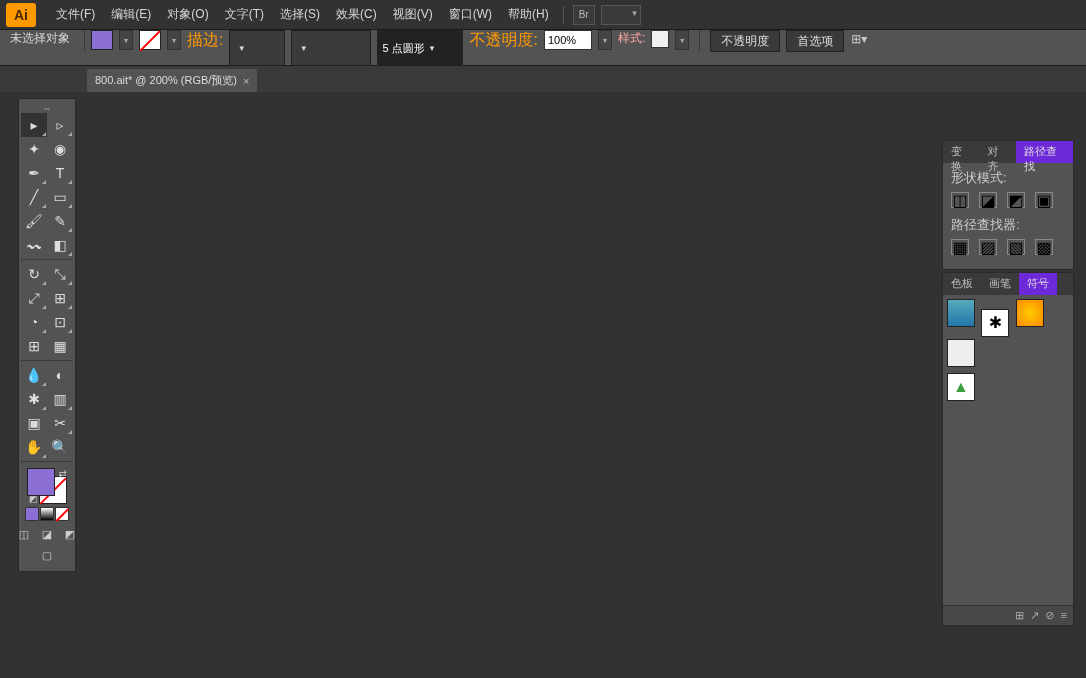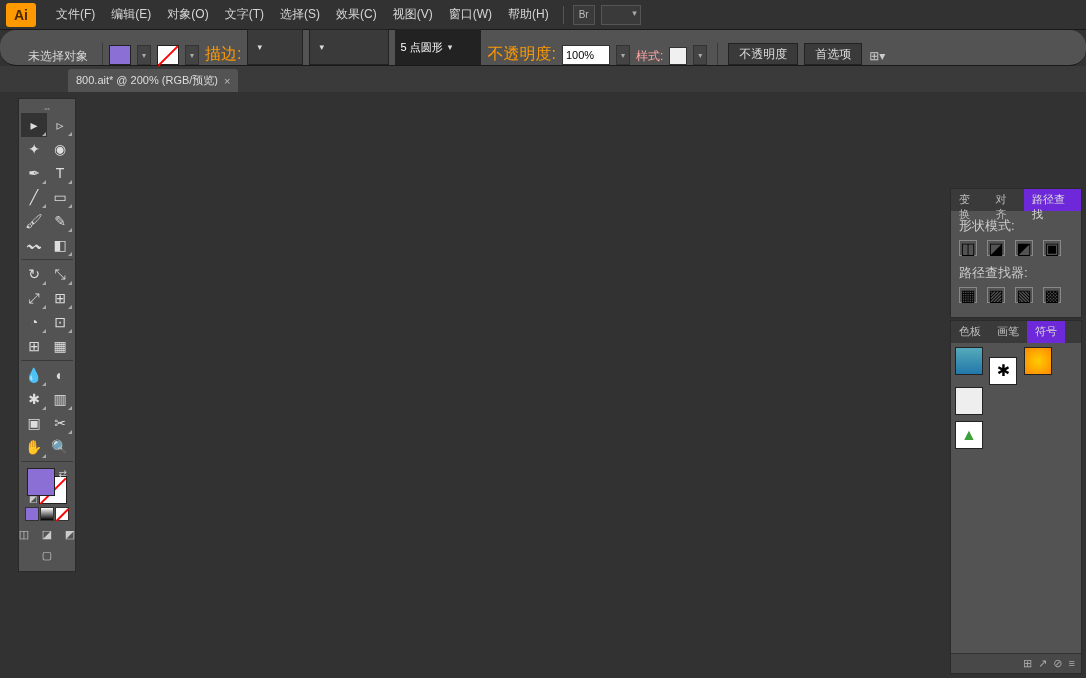--- a/index.html
+++ b/index.html
@@ -8,36 +8,36 @@
 
 .menubar { height: 30px; background: #323232; display: flex; align-items: center; padding: 0 6px; border-bottom: 1px solid #1a1a1a; }
 .app-logo { width: 30px; height: 24px; background: #fe9a00; color: #4a2800; font-weight: bold; font-size: 14px; display: flex; align-items: center; justify-content: center; border-radius: 3px; margin-right: 12px; }
 .menu-item { color: #d6d6d6; font-size: 12px; padding: 0 8px; cursor: pointer; }
 .menu-divider { width: 1px; height: 18px; background: #555; margin: 0 6px; }
 .menu-icon-btn { width: 22px; height: 20px; background: #3a3a3a; border: 1px solid #555; margin: 0 3px; display: flex; align-items: center; justify-content: center; color: #bbb; font-size: 10px; cursor: pointer; }
 .menu-dropdown { width: 40px; height: 20px; background: #3a3a3a; border: 1px solid #555; margin: 0 3px; position: relative; cursor: pointer; }
 .menu-dropdown::after { content: "▾"; position: absolute; right: 3px; top: 2px; color: #aaa; font-size: 9px; }
 
 
-.optionsbar { height: 36px; background: #535353; display: flex; align-items: flex-end; padding: 0 28px; border-bottom: 1px solid #1a1a1a; gap: 6px; border-radius: 16px; }
+.optionsbar { height: 36px; background: #535353; display: flex; align-items: flex-start; padding: 0 10px; border-bottom: 1px solid #1a1a1a; gap: 6px; }
 .selection-label { color: #d6d6d6; font-size: 12px; margin-right: 8px; }
 .color-swatch { width: 22px; height: 20px; border: 1px solid #222; cursor: pointer; display: inline-block; }
 .purple-swatch { background: #8b6fd4; }
 .none-swatch { background: #fff; position: relative; }
 .none-swatch::after { content: ""; position: absolute; width: 140%; height: 2px; background: red; top: 50%; left: -20%; transform: rotate(-45deg); }
 .small-dd { width: 14px; height: 20px; background: #444; border: 1px solid #333; display: flex; align-items: center; justify-content: center; color: #aaa; font-size: 8px; cursor: pointer; }
 .opt-label { color: #fe9a00; font-size: 16px; }
 .opt-input { width: 48px; height: 20px; background: #fff; border: 1px solid #333; font-size: 11px; padding: 0 3px; }
 .opt-select { height: 36px; background: #3a3a3a; border: 1px solid #222; color: #ddd; font-size: 11px; padding: 0 14px 0 4px; position: relative; cursor: pointer; display: inline-flex; align-items: center; }
 .opt-select::after { content: "▾"; margin-left: 5px; font-size: 9px; }
 .opt-button { height: 22px; background: #3a3a3a; border: 1px solid #222; color: #ddd; font-size: 12px; padding: 0 10px; cursor: pointer; display: inline-flex; align-items: center; }
 .style-swatch { width: 18px; height: 18px; background: #f0f0f0; border: 1px solid #333; }
 .arrange-icon { width: 18px; height: 18px; color: #ccc; font-size: 12px; display: flex; align-items: center; justify-content: center; cursor: pointer; }
 .tab-shelf { height: 26px; background: #3a3a3a; display: flex; align-items: flex-end; padding-left: 68px; }
-.doc-tab { background: #535353; color: #ddd; font-size: 11px; padding: 4px 8px; display: flex; align-items: center; gap: 6px; border-top-left-radius: 3px; border-top-right-radius: 3px; cursor: pointer; }
+.doc-tab { background: #535353; color: #ddd; font-size: 11px; padding: 4px 8px; display: flex; align-items: center; gap: 6px; border-top-left-radius: 3px; border-top-right-radius: 3px; cursor: pointer; margin-left: 19px; }
 .tab-close { color: #bbb; font-size: 11px; cursor: pointer; }
 
 
 .toolbox { width: 58px; background: #535353; border: 1px solid #2a2a2a; margin: 32px 0 0 10px; display: flex; flex-direction: column; padding: 4px 2px; position: absolute; top: 66px; left: 8px; }
 .tool-grab { height: 10px; display: flex; justify-content: center; align-items: center; color: #888; font-size: 8px; }
 .tool-row { display: flex; }
 .tool-btn { width: 26px; height: 24px; display: flex; align-items: center; justify-content: center; color: #ddd; font-size: 14px; cursor: pointer; position: relative; }
 .tool-btn.active { background: #333; }
 .tool-btn .corner { position: absolute; right: 1px; bottom: 1px; width: 0; height: 0; border-left: 4px solid transparent; border-bottom: 4px solid #aaa; }
 .tool-sep { height: 1px; background: #3a3a3a; margin: 2px 0; }
@@ -52,21 +52,21 @@
 .mode-sw { width: 14px; height: 14px; border: 1px solid #333; cursor: pointer; }
 .screen-row { display: flex; justify-content: center; margin-top: 5px; gap: 3px; }
 .screen-btn { width: 20px; height: 16px; display: flex; align-items: center; justify-content: center; color: #ccc; font-size: 11px; cursor: pointer; }
 
 
 .canvas-wrap { flex: 1; background: #535353; position: relative; overflow: hidden; }
 .artboard { position: absolute; top: 26px; left: 100px; right: 132px; bottom: 0; background: #fff; overflow: hidden; }
 .illustration { width: 100%; height: 100%; }
 
 
-.right-panels { position: absolute; right: 4px; top: 140px; width: 132px; margin-top: 48px; }
+.right-panels { position: absolute; right: 12px; top: 140px; width: 132px; }
 .panel { background: #535353; border: 1px solid #2a2a2a; margin-bottom: 2px; }
 .panel-tabs { height: 22px; background: #3a3a3a; display: flex; }
 .panel-tab { padding: 3px 8px; font-size: 11px; color: #bbb; cursor: pointer; }
 .panel-tab.active { background: #6d28d9; color: #ddd; }
 .panel-body { padding: 6px 8px; }
 .panel-label { color: #ccc; font-size: 13px; margin-bottom: 5px; }
 .icon-row { display: flex; gap: 10px; margin-bottom: 8px; }
 .panel-icon { width: 18px; height: 16px; border: 1px solid #888; cursor: pointer; display: flex; align-items: center; justify-content: center; }
 .symbol-swatch { width: 28px; height: 28px; border: 1px solid #222; display: inline-flex; align-items: center; justify-content: center; margin: 1px; cursor: pointer; font-size: 16px; }
 .panel-footer { height: 20px; background: #484848; border-top: 1px solid #333; display: flex; align-items: center; justify-content: flex-end; gap: 6px; padding: 0 6px; }

